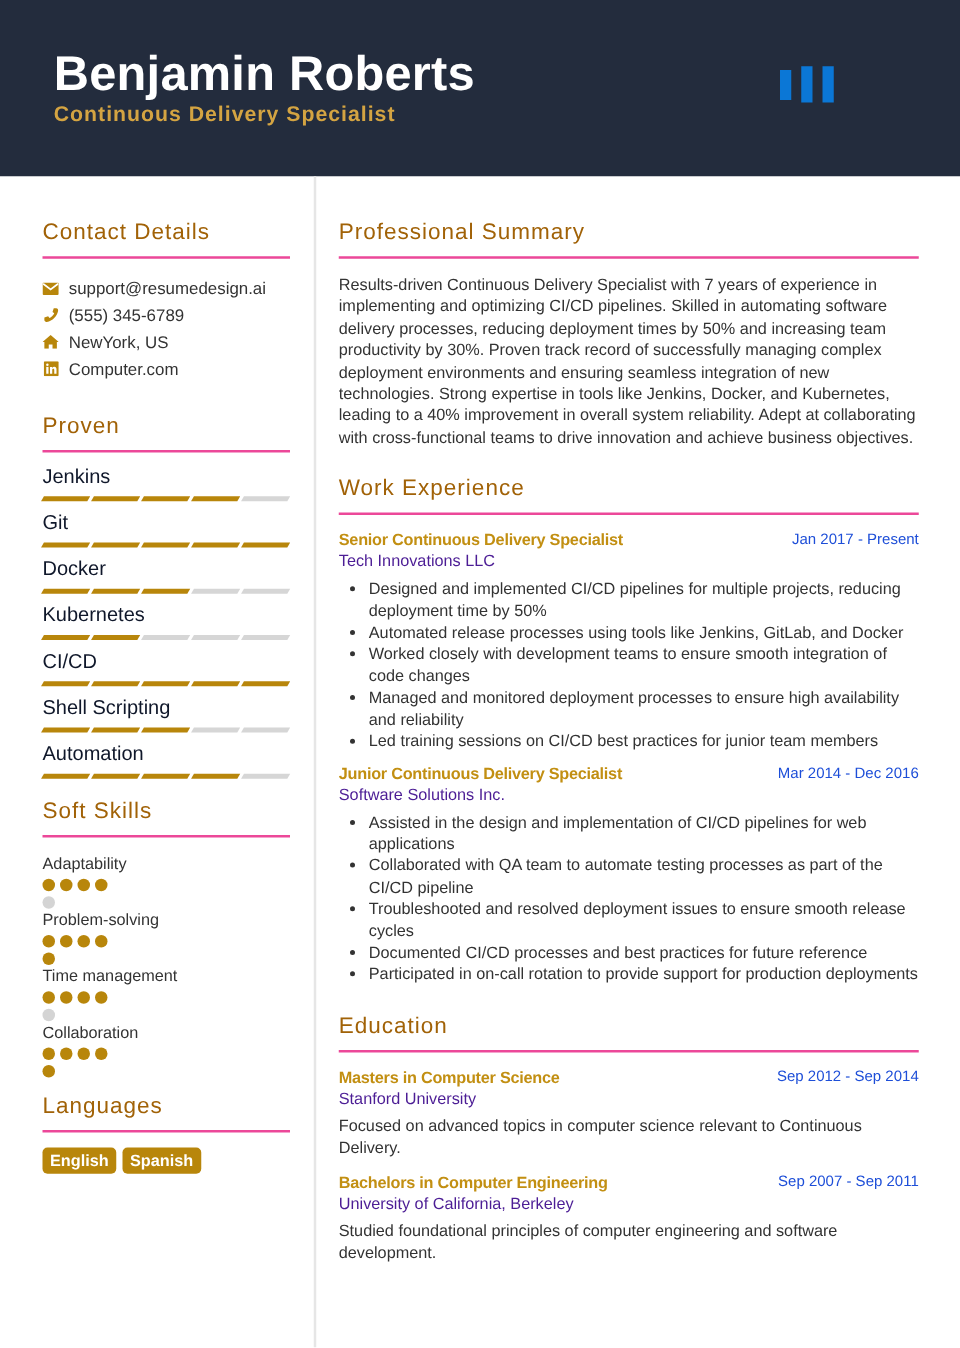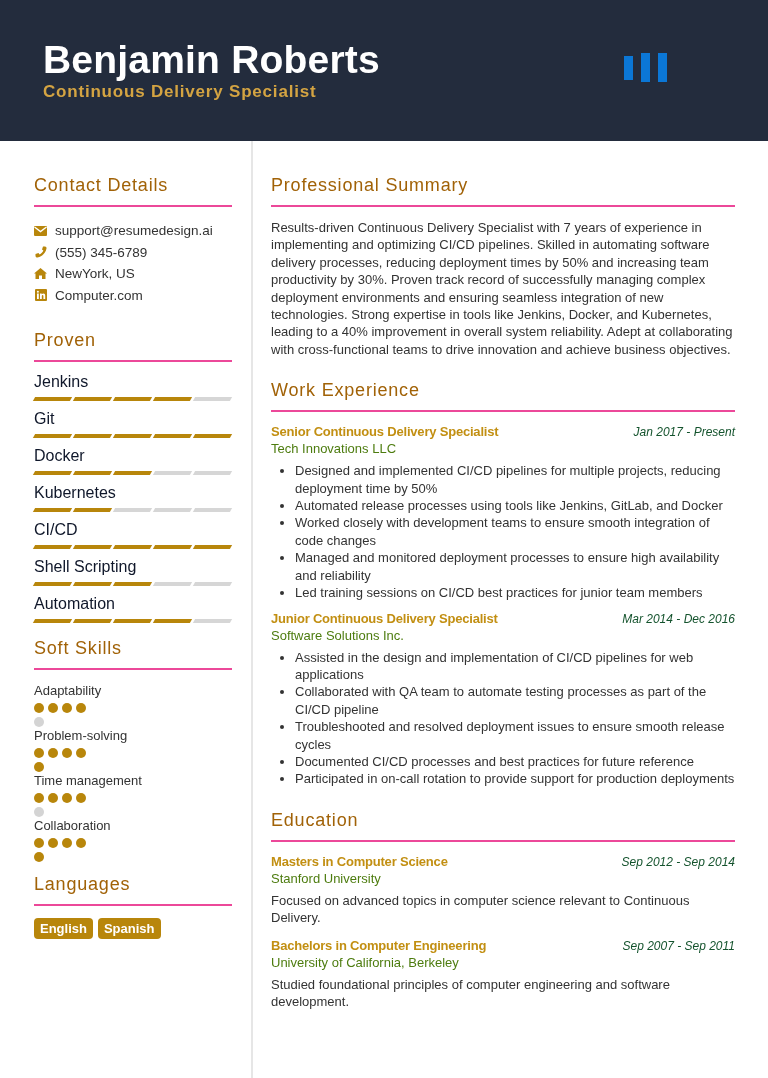--- a/index.html
+++ b/index.html
@@ -35,24 +35,24 @@
   .dots { width: 55px; display: flex; flex-wrap: wrap; gap: 4px 4px; padding-top: 3px; }
   .dot { width: 10px; height: 10px; border-radius: 50%; }
   .dot.on { background: #b8860b; }
   .dot.off { background: #d4d4d4; }
 
   .lang-list { display: flex; gap: 5px; }
   .lang { background: #b8860b; color: #fff; font-size: 13px; font-weight: bold; border-radius: 4px; padding: 3px 6px; }
 
   .summary { font-size: 13px; line-height: 17.4px; color: #333; }
 
-  .job-head { display: flex; justify-content: space-between; align-items: flex-end; gap: 28px; }
+  .job-head { display: flex; justify-content: space-between; align-items: flex-start; gap: 28px; }
   .job-title { font-size: 13px; font-weight: bold; color: #c28f12; letter-spacing: -0.2px; }
-  .job-date { font-size: 12px; color: #14532d; font-style: italic; }
-  .job-company { font-size: 13px; color: #4d7c0f; margin-top: 2px; }
+  .job-date { font-size: 12px; color: #1d4ed8; }
+  .job-company { font-size: 13px; color: #4c1d95; margin-top: 2px; }
   .bullets { list-style: disc; margin-left: 24px; margin-top: 6px; }
   .bullets li { font-size: 13px; line-height: 17.4px; color: #333; }
   .edu-desc { font-size: 13px; line-height: 17.4px; color: #333; margin-top: 6px; }
 </style>
 </head>
 <body>
 
 <div class="header">
   <div class="name">Benjamin Roberts</div>
   <div class="title">Continuous Delivery Specialist</div>

